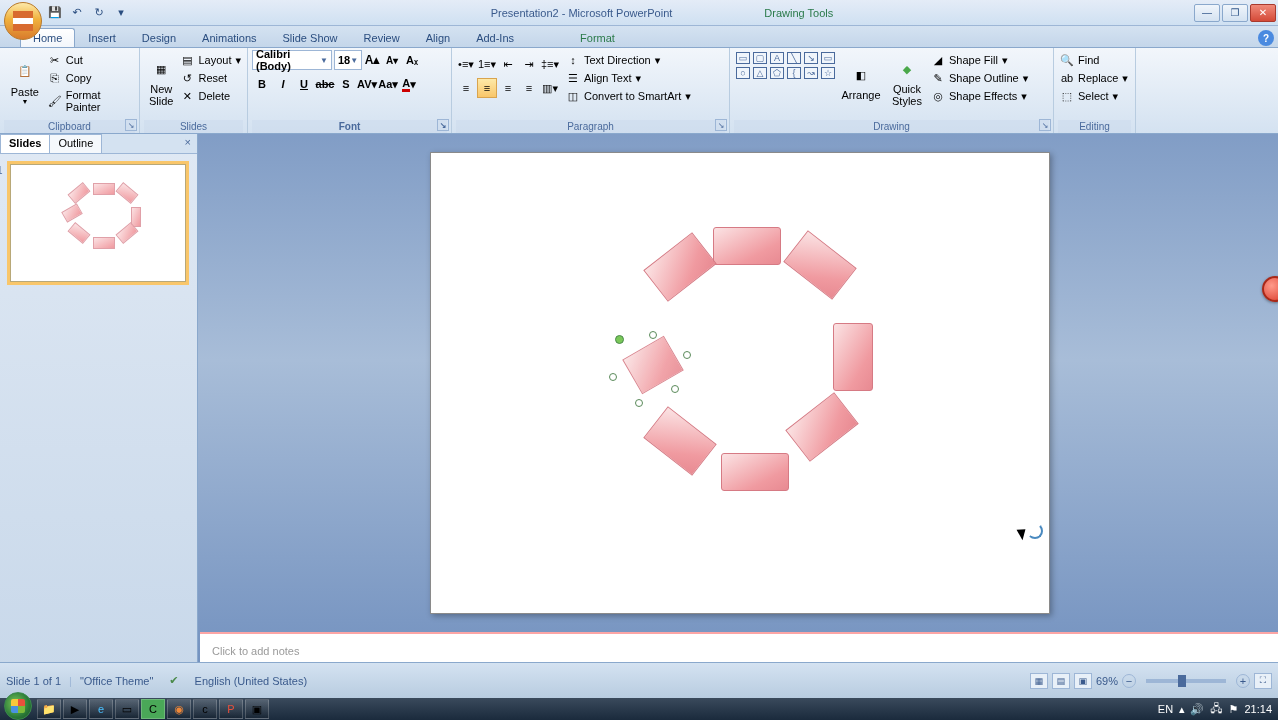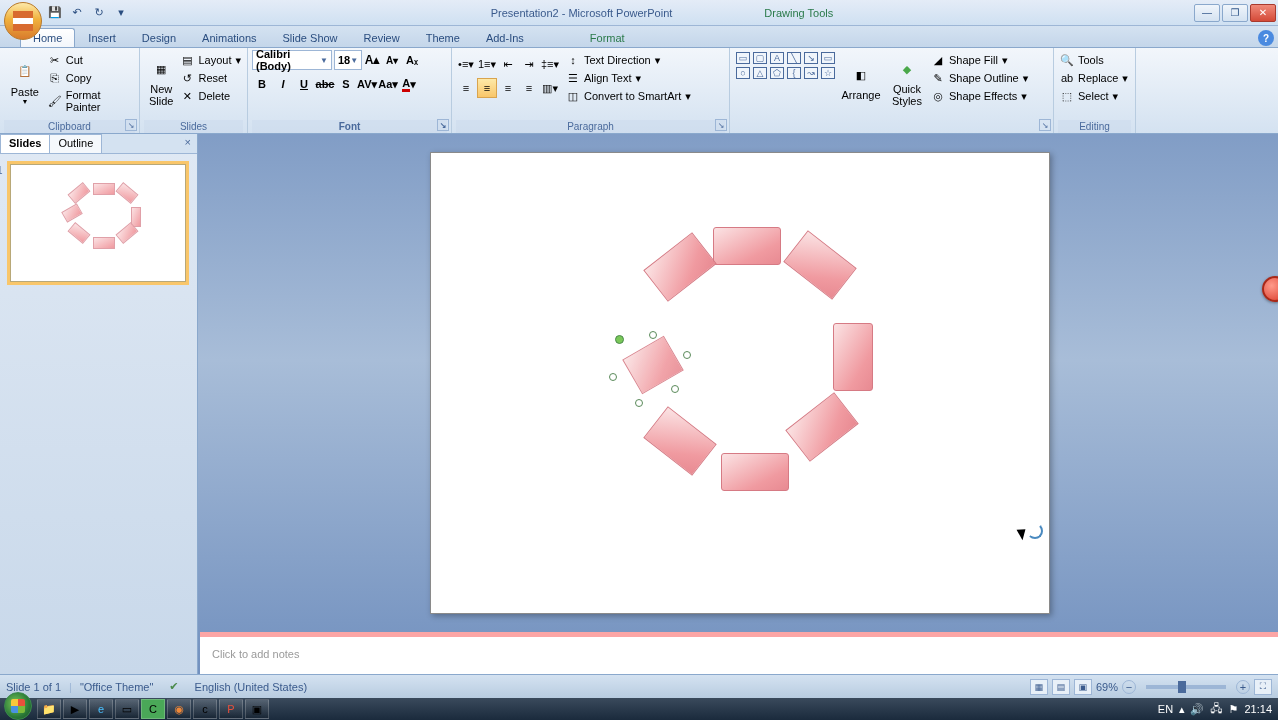--- a/index.html
+++ b/index.html
@@ -56,24 +56,24 @@
 .pane-tab { padding:2px 8px; border:1px solid #9db6d6; border-bottom:none; background:#f5f8fc; margin-right:-1px; cursor:pointer;}
 .pane-tab.active { background:#fff; font-weight:bold;}
 .pane-close { margin-left:auto; padding:2px 6px; cursor:pointer; color:#4a6a9c;}
 .thumb-area { flex:1; padding:10px;}
 .thumb { width:176px; height:118px; background:#fff; border:1px solid #b8a878; box-shadow: 0 0 0 3px #f9c66a; position:relative;}
 .thumb-num { position:absolute; left:-14px; top:0; font-size:10px; color:#4a6a9c;}
 
 .slide-area { flex:1; position:relative; overflow:hidden;}
 .slide { position:absolute; left:432px; top:18px; width:620px; height:462px; background:#fff; border:1px solid #8a8a8a; box-shadow: 2px 2px 6px rgba(0,0,0,0.3); margin-left:-200px;}
 
-.notes { position:absolute; left:200px; right:0; bottom:0; height:42px; background:#fff; border-top:5px solid #fca5a5; padding:8px 12px; color:#9a9a9a; font-size:14px;}
-
-
-.statusbar { position:absolute; bottom:22px; left:0; right:0; height:24px; background: linear-gradient(to bottom, #d4e2f1, #b8cce0); display:flex; align-items:center; padding:0 6px; border-top:1px solid #8aa8cc; font-size:11px; color:#3a5a8c;}
+.notes { position:absolute; left:200px; right:0; bottom:0; height:42px; background:#fff; border-top:2px solid #fca5a5; padding:8px 12px; color:#9a9a9a; font-size:14px;}
+
+
+.statusbar { position:absolute; bottom:22px; left:0; right:0; height:36px; background: linear-gradient(to bottom, #d4e2f1, #b8cce0); display:flex; align-items:center; padding:0 6px; border-top:1px solid #8aa8cc; font-size:11px; color:#3a5a8c;}
 .status-sep { margin: 0 8px; color:#9db6d6;}
 .status-right { margin-left:auto; display:flex; align-items:center; gap:4px;}
 .view-btn { width:18px; height:16px; border:1px solid #9db6d6; background:#e8f0f8; display:flex; align-items:center; justify-content:center; font-size:9px;}
 .zoom-slider { width:80px; height:4px; background:#9db6d6; position:relative; margin:0 6px;}
 .zoom-thumb { position:absolute; width:8px; height:12px; background:#4a6a9c; top:-4px; left:40%;}
 
 
 .taskbar { position:absolute; bottom:0; left:0; right:0; height:22px; background: linear-gradient(to bottom, #3a4a5c 0%, #1a2a3c 100%); display:flex; align-items:center;}
 .start { width:28px; height:28px; border-radius:50%; background: radial-gradient(circle at 40% 40%, #7ac858, #2a7a38 60%, #1a4a22); border:1px solid #3a8a4c; margin:0 4px; position:relative; top:-3px;}
 .start::after { content:""; position:absolute; inset:6px; background: conic-gradient(#e8503c 0 25%, #7cba3a 25% 50%, #4a92e0 50% 75%, #f8c83a 75% 100%); border-radius:2px;}
@@ -126,21 +126,21 @@
   </div>
 </div>
 
 <div class="tab-row">
   <div class="tab active">Home</div>
   <div class="tab">Insert</div>
   <div class="tab">Design</div>
   <div class="tab">Animations</div>
   <div class="tab">Slide Show</div>
   <div class="tab">Review</div>
-  <div class="tab">Theme</div>
+  <div class="tab">Align</div>
   <div class="tab">Add-Ins</div>
   <div class="tab format">Format</div>
   <div class="help-btn">?</div>
 </div>
 
 <div class="ribbon">
 
   <div class="group" style="width:140px;">
     <div class="group-body">
       <div class="big-btn">
@@ -283,29 +283,30 @@
         <div class="ic" style="color:#4aa84a;">◆</div>
         <span style="white-space:pre-line; text-align:center;">Quick
 Styles</span>
       </div>
       <div class="small-row">
         <div class="small-btn"><span class="small-ic">◢</span><span>Shape Fill</span>▾</div>
         <div class="small-btn"><span class="small-ic">✎</span><span>Shape Outline</span>▾</div>
         <div class="small-btn"><span class="small-ic">◎</span><span>Shape Effects</span>▾</div>
       </div>
     </div>
+    <div class="group-label">Drawing</div>
     <div class="dlg-launcher">↘</div>
   </div>
 
   <div class="group" style="width:82px;">
     <div class="group-body">
       <div class="small-row">
         <div class="small-btn">
             <span class="small-ic">🔍</span>
-            <span>Tools</span>
+            <span>Find</span>
           </div>
         <div class="small-btn"><span class="small-ic">ab</span><span>Replace</span>▾</div>
         <div class="small-btn"><span class="small-ic">⬚</span><span>Select</span>▾</div>
       </div>
     </div>
     <div class="group-label">Editing</div>
   </div>
 </div>
 
 <div class="main">

